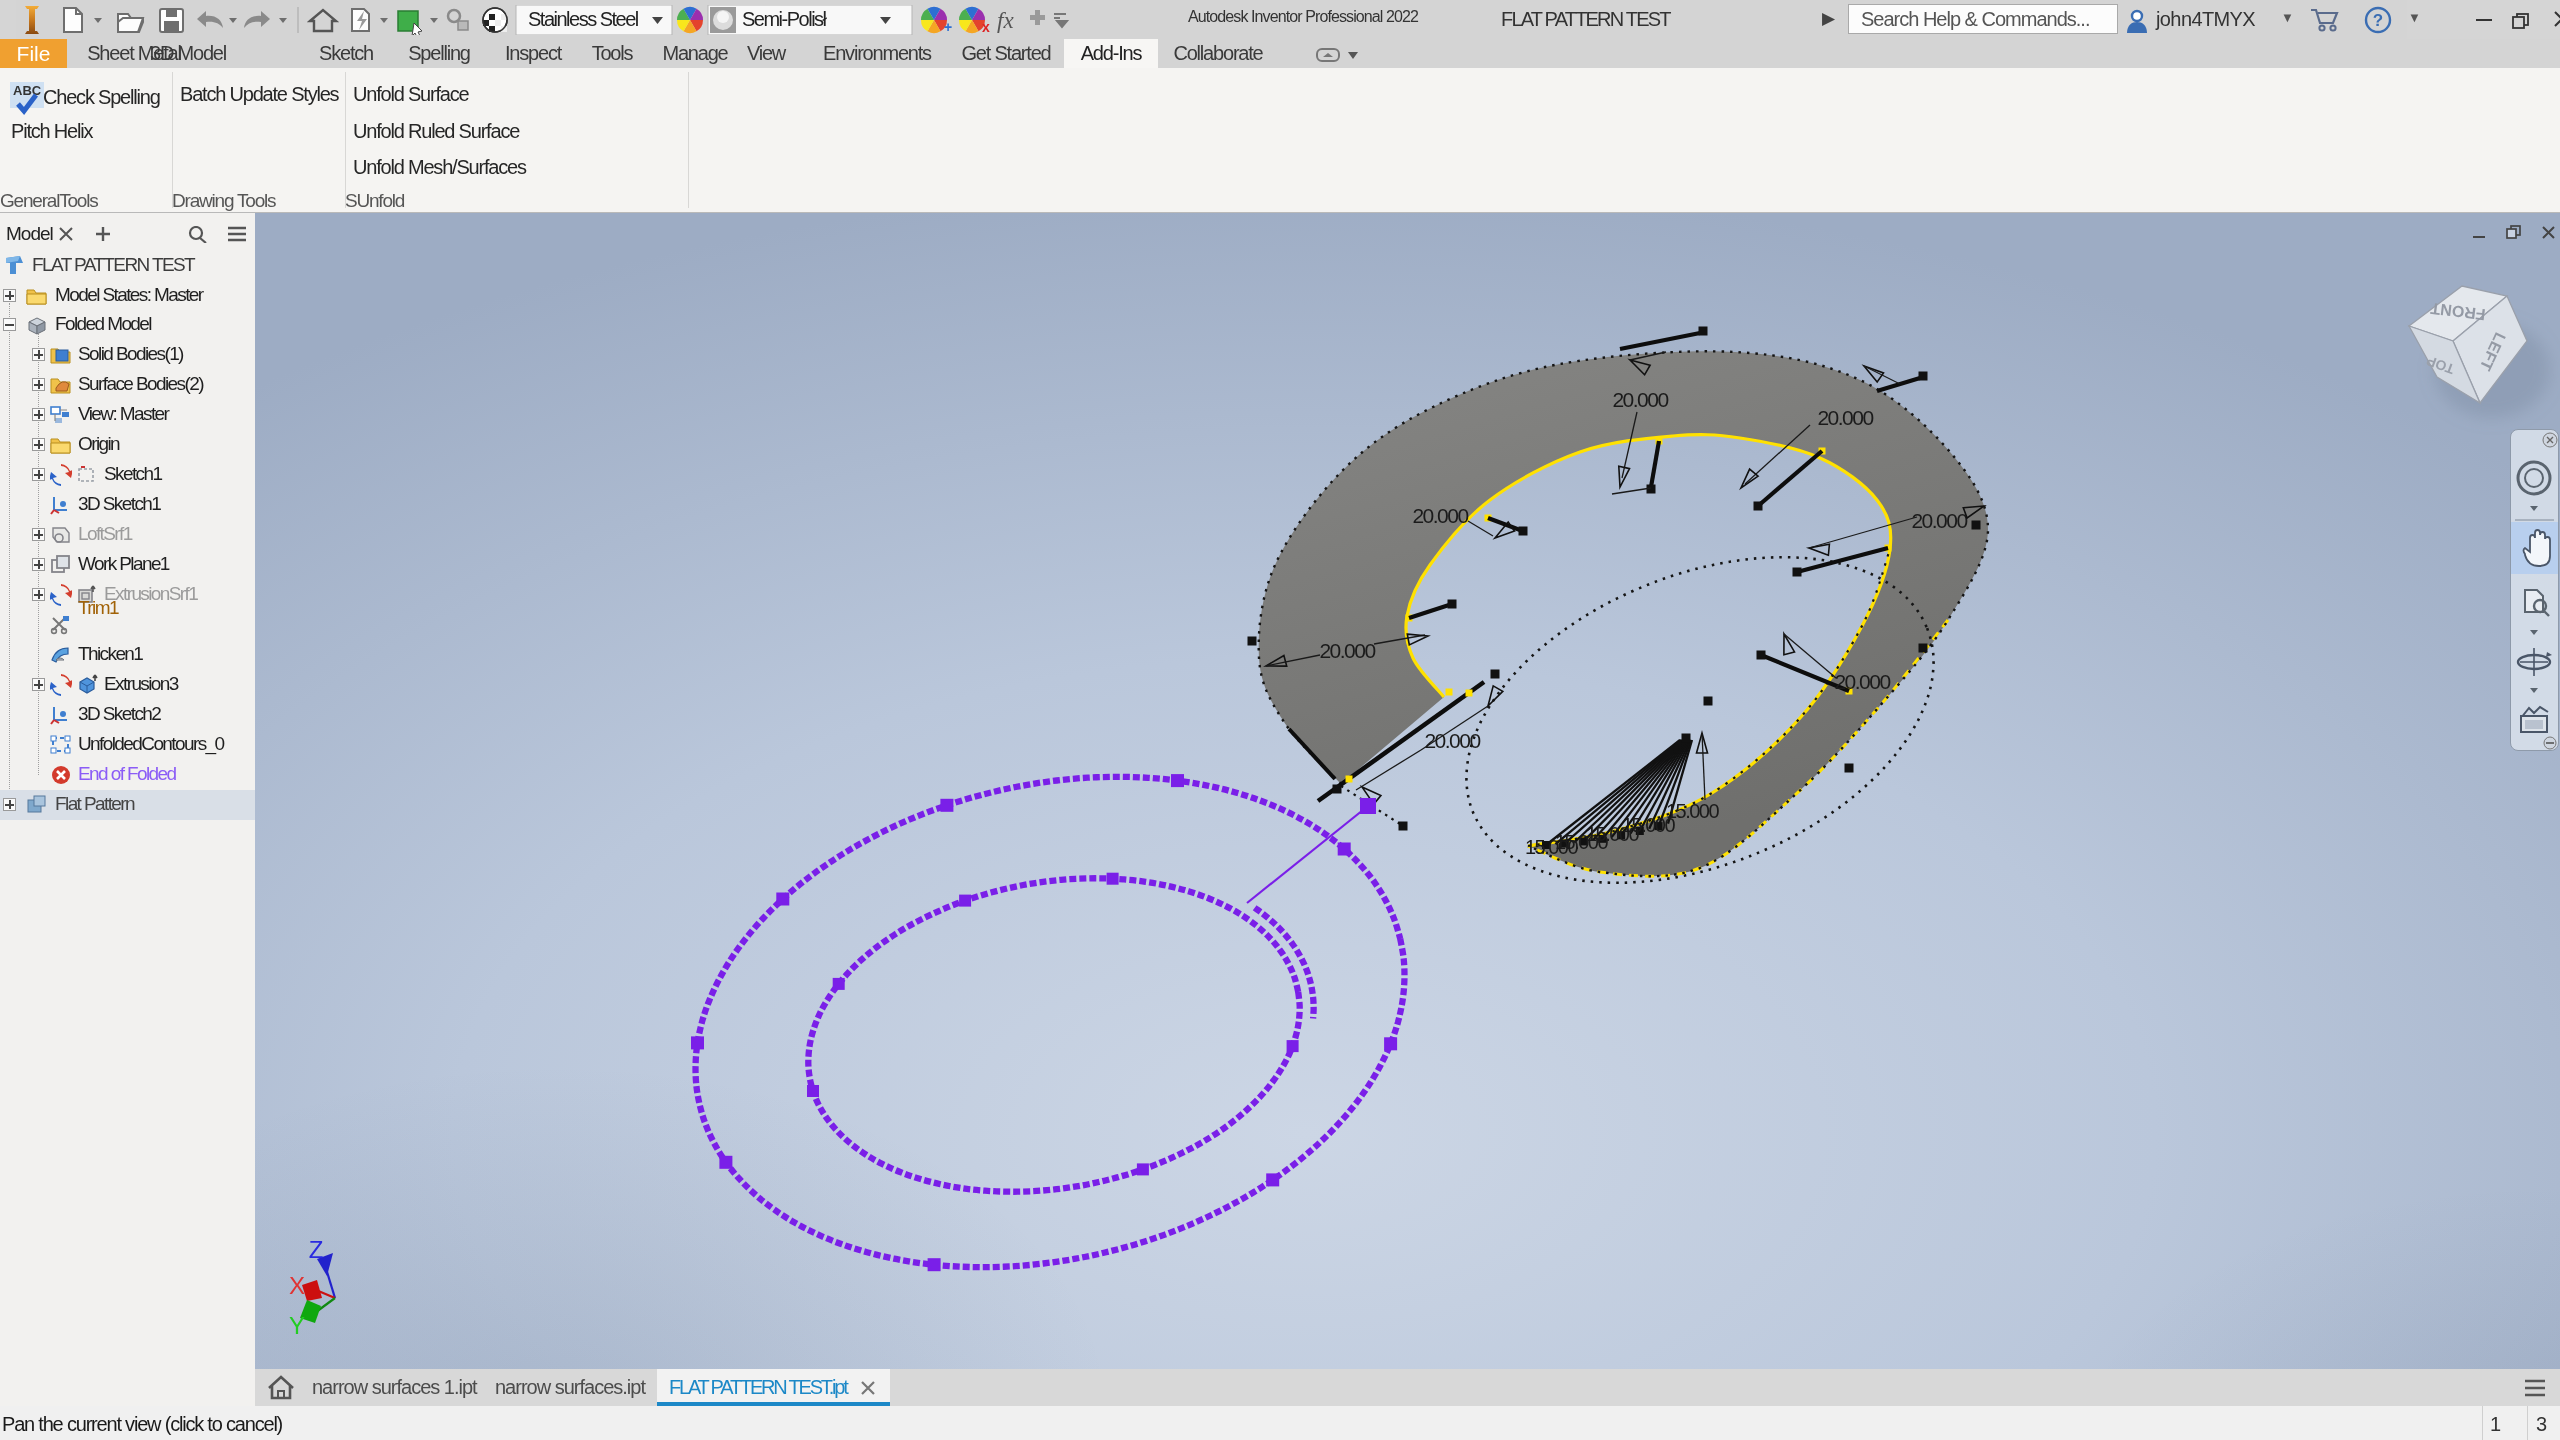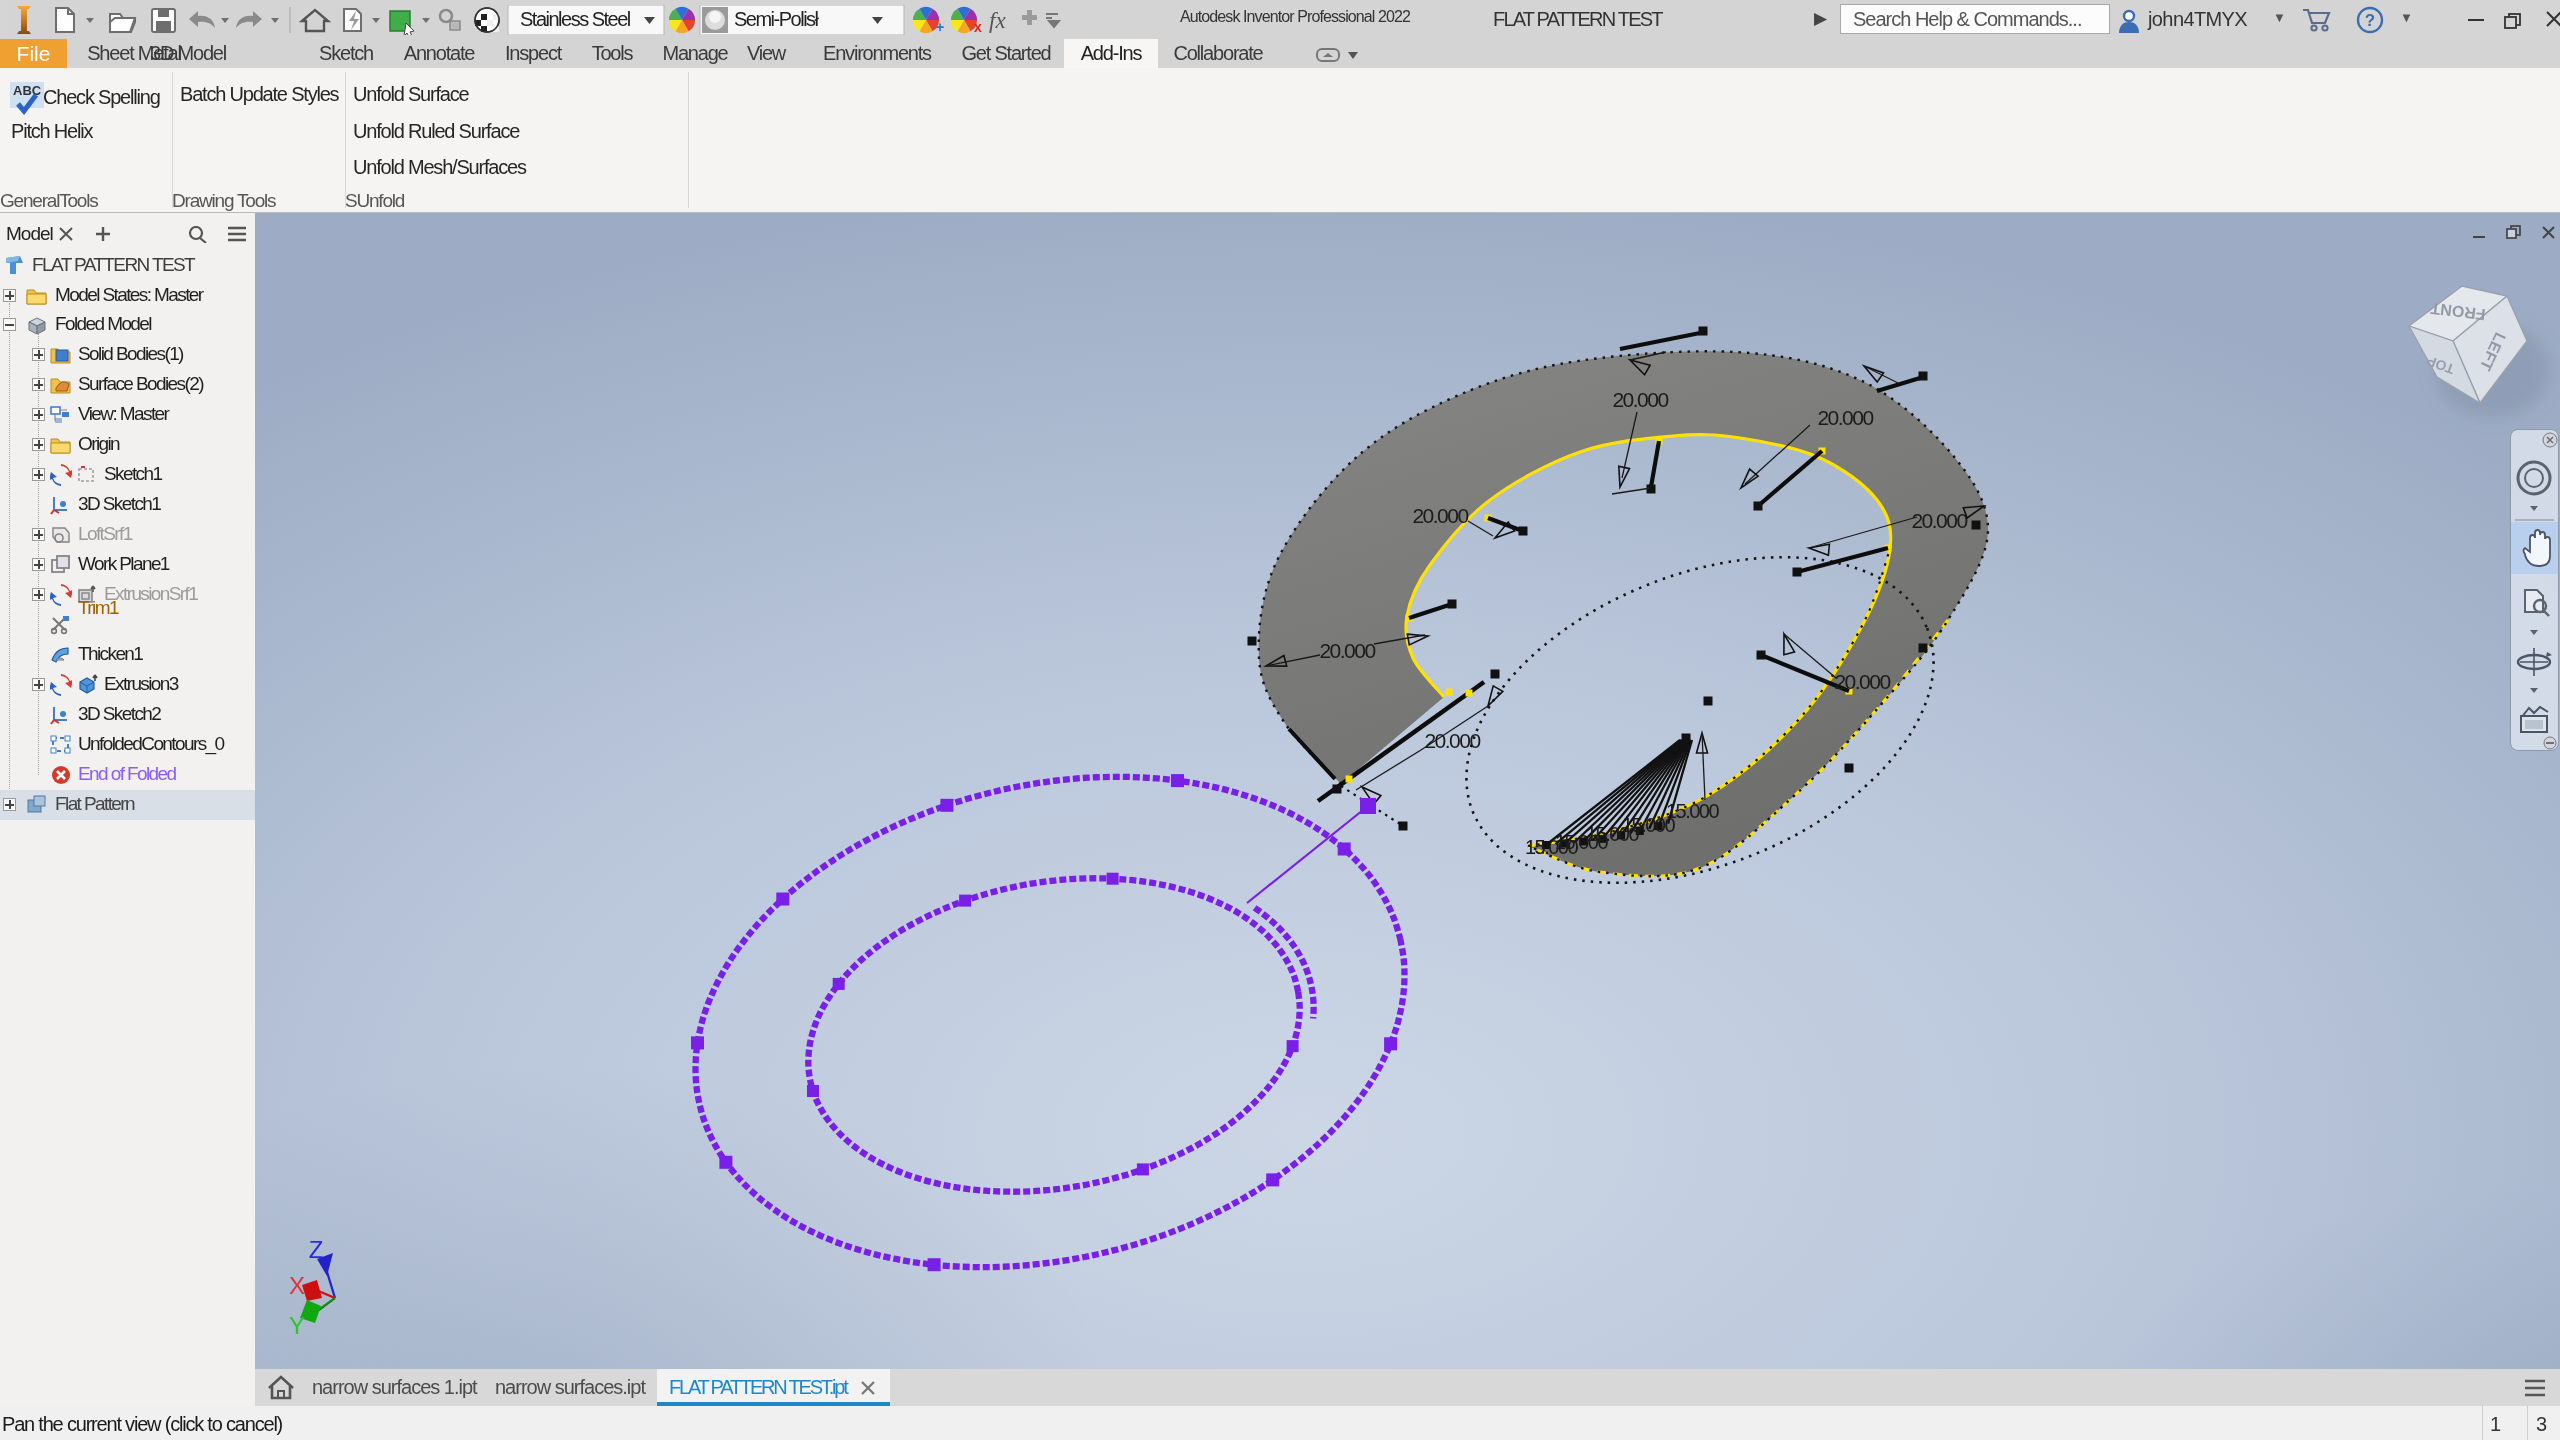--- a/index.html
+++ b/index.html
@@ -1,16 +1,16 @@
 <!DOCTYPE html>
 <html><head><meta charset="utf-8"><style>
 *{margin:0;padding:0;box-sizing:border-box}
 body{width:2560px;height:1440px;font-family:"Liberation Sans",sans-serif;overflow:hidden;position:relative;background:#d5d5d5}
 .abs{position:absolute}
-.titlebar{left:8px;top:0;width:2391px;height:39px;background:#d4d4d4}
+.titlebar{left:16px;top:0;width:2391px;height:39px;background:#d4d4d4}
 .tabrow{left:0;top:39px;width:2560px;height:29px;background:#d4d4d4}
 .ribbon{left:0;top:68px;width:2560px;height:145px;background:#f5f4f2;border-bottom:1px solid #b9b9b9}
 .browser{left:0;top:213px;width:255px;height:1193px;background:#f2f1ef}
 .viewport{left:255px;top:213px;width:2305px;height:1156px;background:
  radial-gradient(800px 500px at 300px 1200px, rgba(60,80,110,0.13), rgba(0,0,0,0) 70%),
  radial-gradient(700px 400px at 2300px 1250px, rgba(60,80,110,0.10), rgba(0,0,0,0) 70%),
  radial-gradient(1700px 950px at 1050px 920px, #ccd6e5 0%, #bac7db 50%, #9dacc4 100%);overflow:hidden}
 .doctabs{left:255px;top:1369px;width:2305px;height:37px;background:#d8d8d8}
 .statusbar{left:0;top:1406px;width:2560px;height:34px;background:#f0f0f0}
 .t{position:absolute;white-space:nowrap}
@@ -118,21 +118,21 @@
       <rect x="46" y="6" width="11" height="11" fill="none" stroke="#333" stroke-width="1.8"></rect>
       <rect x="42" y="9" width="11" height="11" fill="#d4d4d4" stroke="#333" stroke-width="1.8"></rect>
       <path d="M84 4 L98 18 M98 4 L84 18" stroke="#333" stroke-width="2"></path>
     </svg>
 </div>
 <div class="abs tabrow">
 <span class="t" style="left:0;top:0;width:67px;height:29px;background:#f0a030;color:#fff;font-size:21px;text-align:center;padding-top:3px">File</span>
 <span class="t tab" style="left:134px;top:3px;width:200px;margin-left:-100px;text-align:center">Sheet Metal</span>
 <span class="t tab" style="left:250px;top:3px;width:200px;margin-left:-100px;text-align:left">3D Model</span>
 <span class="t tab" style="left:346px;top:3px;width:200px;margin-left:-100px;text-align:center">Sketch</span>
-<span class="t tab" style="left:439px;top:3px;width:200px;margin-left:-100px;text-align:center">Annotate</span>
+<span class="t tab" style="left:439px;top:3px;width:200px;margin-left:-100px;text-align:center">Spelling</span>
 <span class="t tab" style="left:533px;top:3px;width:200px;margin-left:-100px;text-align:center">Inspect</span>
 <span class="t tab" style="left:612px;top:3px;width:200px;margin-left:-100px;text-align:center">Tools</span>
 <span class="t tab" style="left:695px;top:3px;width:200px;margin-left:-100px;text-align:center">Manage</span>
 <span class="t tab" style="left:776px;top:3px;width:180px;margin-left:-100px;text-align:center">View</span>
 <span class="t tab" style="left:877px;top:3px;width:200px;margin-left:-100px;text-align:center">Environments</span>
 <span class="t tab" style="left:1006px;top:3px;width:200px;margin-left:-100px;text-align:center">Get Started</span>
 <span class="t tab" style="left:1218px;top:3px;width:200px;margin-left:-100px;text-align:center">Collaborate</span>
 <span class="t" style="left:1064px;top:0;width:94px;height:29px;background:#f7f6f4"></span>
 <span class="t tab" style="left:1111px;top:3px;width:200px;margin-left:-100px;text-align:center;color:#222">Add-Ins</span>
 <svg class="abs" style="left:1316px;top:7px" width="46" height="18" viewBox="0 0 46 18">

